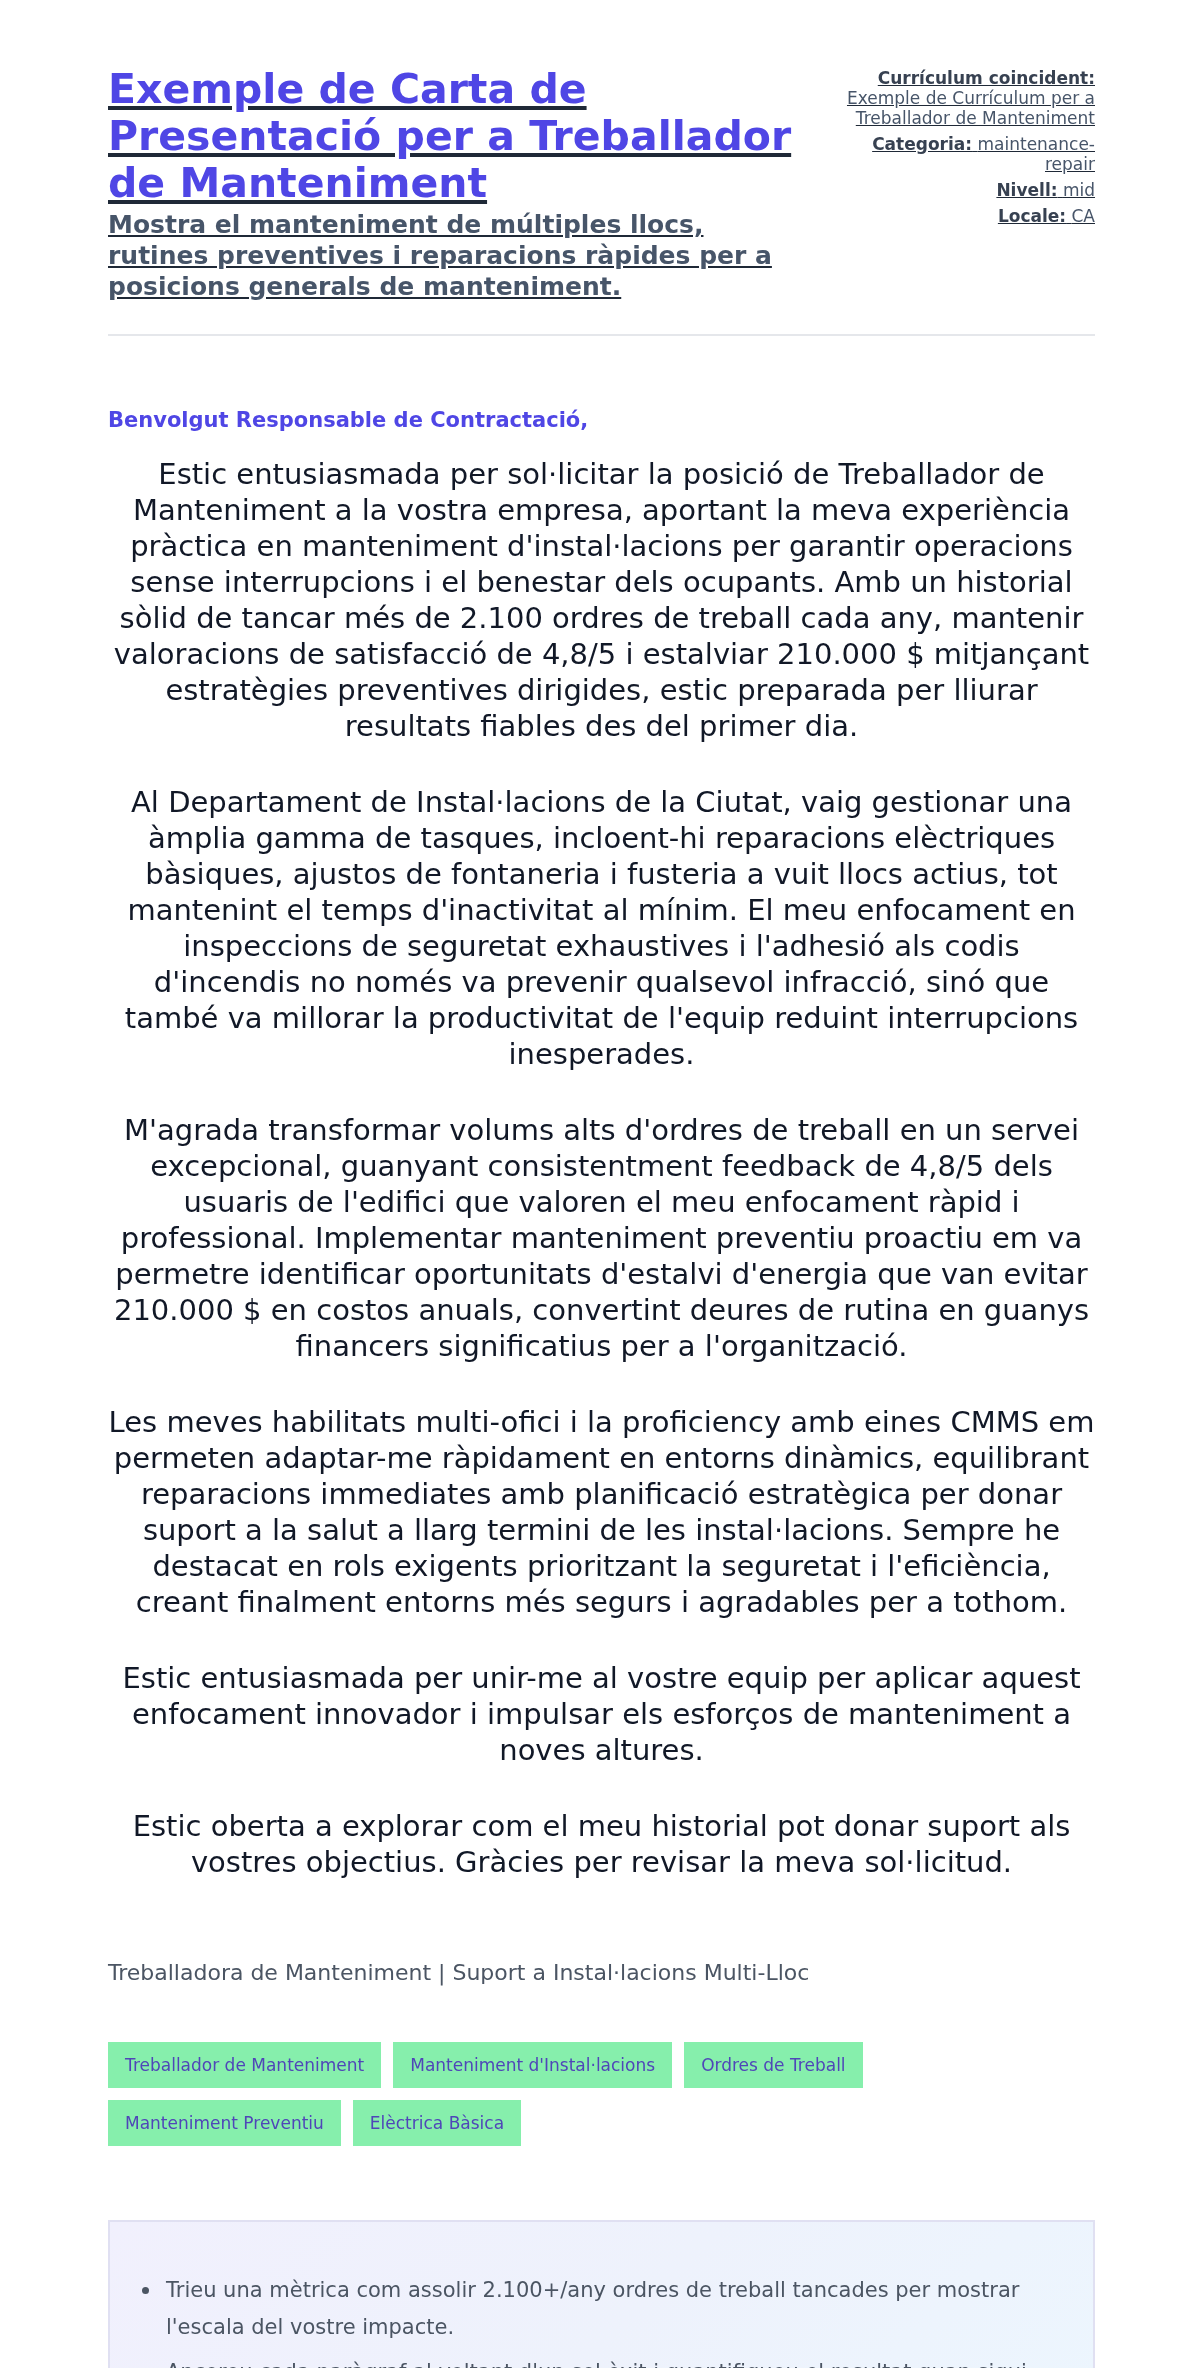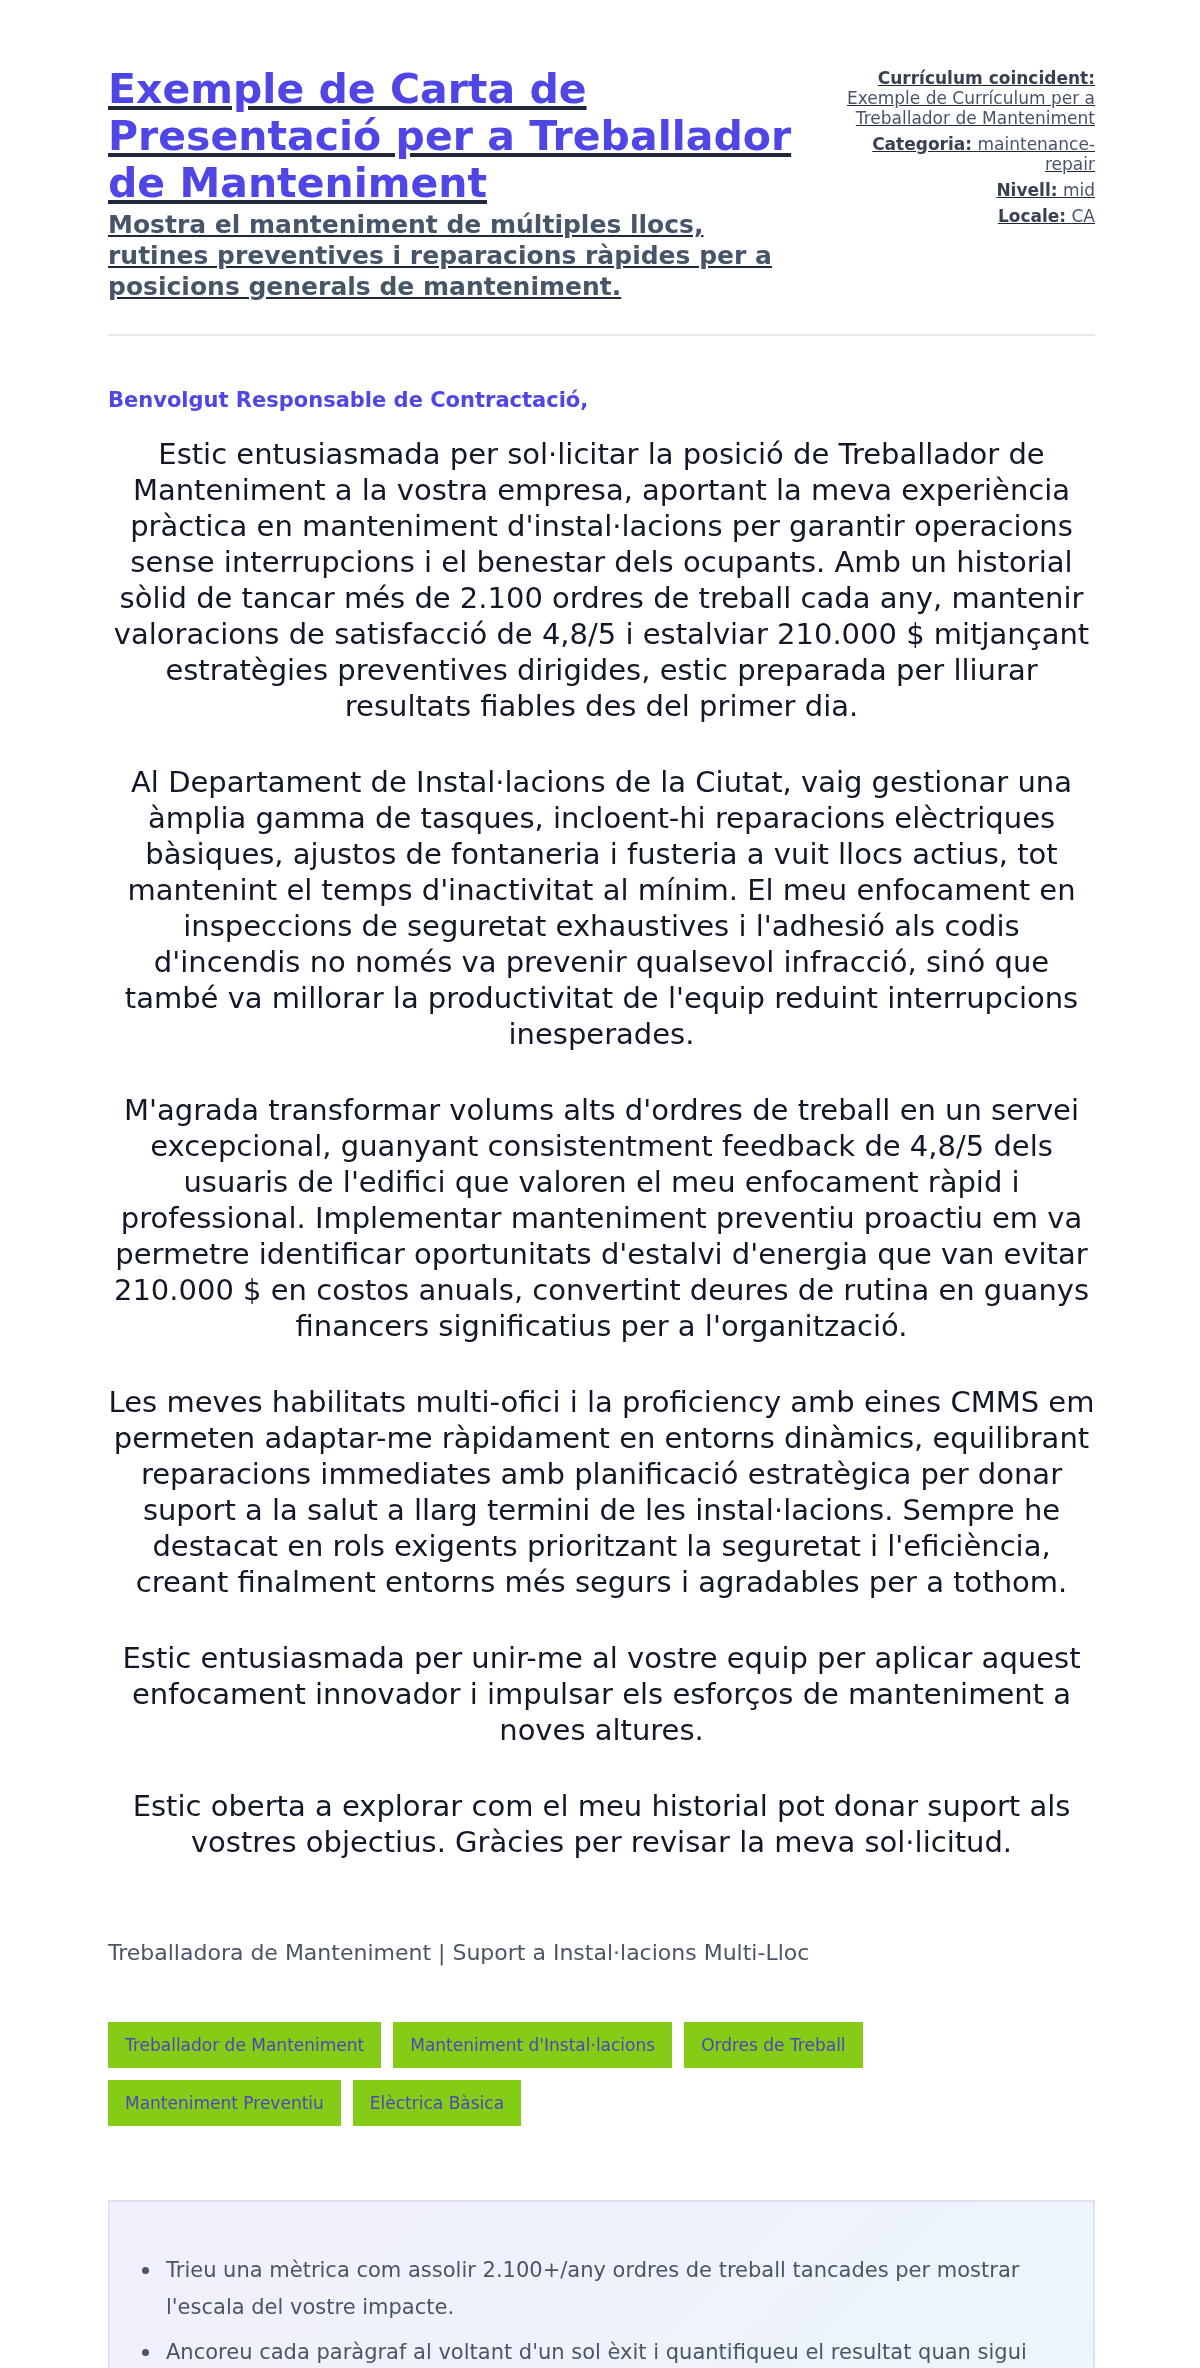--- a/index.html
+++ b/index.html
@@ -39,21 +39,21 @@
     width: 270px;
     text-align: right;
     font-size: 17px;
     line-height: 20px;
     color: #475569;
     margin-top: 2px;
   }
   .meta-row { margin-bottom: 6px; }
   .meta-label { font-weight: bold; color: #374151; }
   .greeting {
-    margin-top: 50px;
+    margin-top: 70px;
     font-size: 21px;
     font-weight: bold;
     color: #4f46e5;
     line-height: 28px;
   }
   .body { margin-top: 22px; }
   .para {
     font-size: 29px;
     line-height: 36px;
     color: #111827;
@@ -74,21 +74,21 @@
     margin-top: 10px;
   }
   .tags {
     margin-top: 54px;
     display: flex;
     flex-wrap: wrap;
     gap: 12px 12px;
     width: 800px;
   }
   .tag {
-    background: #84cc16;
+    background: #86efac;
     color: #4f46b8;
     font-size: 17px;
     line-height: 20px;
     padding: 13px 17px;
   }
   .tips {
     margin-top: 74px;
     border: 2px solid #e0e0f2;
     background: linear-gradient(135deg, #f1f0fd 0%, #eef2fc 50%, #ecf6fe 100%);
     padding: 30px 28px 30px 28px;

